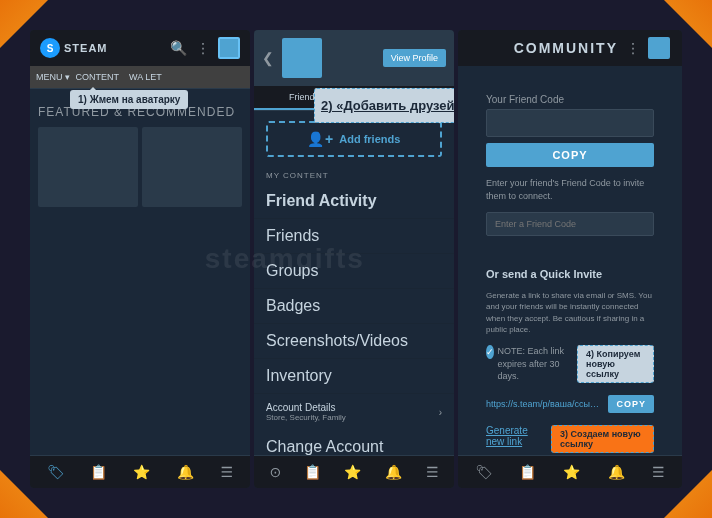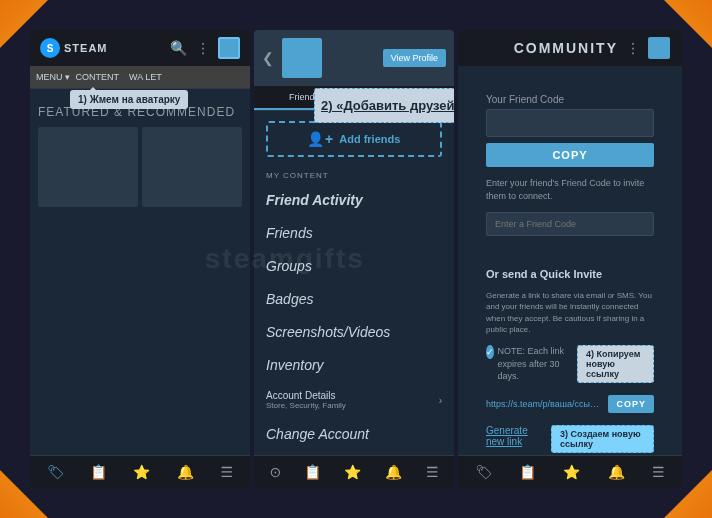--- a/index.html
+++ b/index.html
@@ -326,24 +326,23 @@
     }
 
     .menu-list {
       flex: 1;
       overflow: hidden;
     }
 
     .menu-item {
       padding: 8px 12px;
       color: #c6d4df;
-      font-size: 14px;
+      font-size: 16px;
       cursor: pointer;
       border-bottom: 1px solid #1a2634;
-      font-style: italic;
     }
 
     .menu-item.bold {
       font-weight: bold;
     }
 
     .menu-item-arrow {
       display: flex;
       justify-content: space-between;
       align-items: center;
@@ -480,21 +479,21 @@
       font-size: 9px;
       font-weight: bold;
       display: inline-block;
       align-self: flex-end;
       margin-bottom: 2px;
       border: 1px dashed #4fa3d1;
     }
 
     .annotation-3 {
       position: relative;
-      background: #7dd3fc;
+      background: #f97316;
       color: #1b2838;
       padding: 3px 8px;
       border-radius: 3px;
       font-size: 9px;
       font-weight: bold;
       display: inline-block;
       align-self: flex-start;
       margin-top: 2px;
       border: 1px dashed #4fa3d1;
     }

